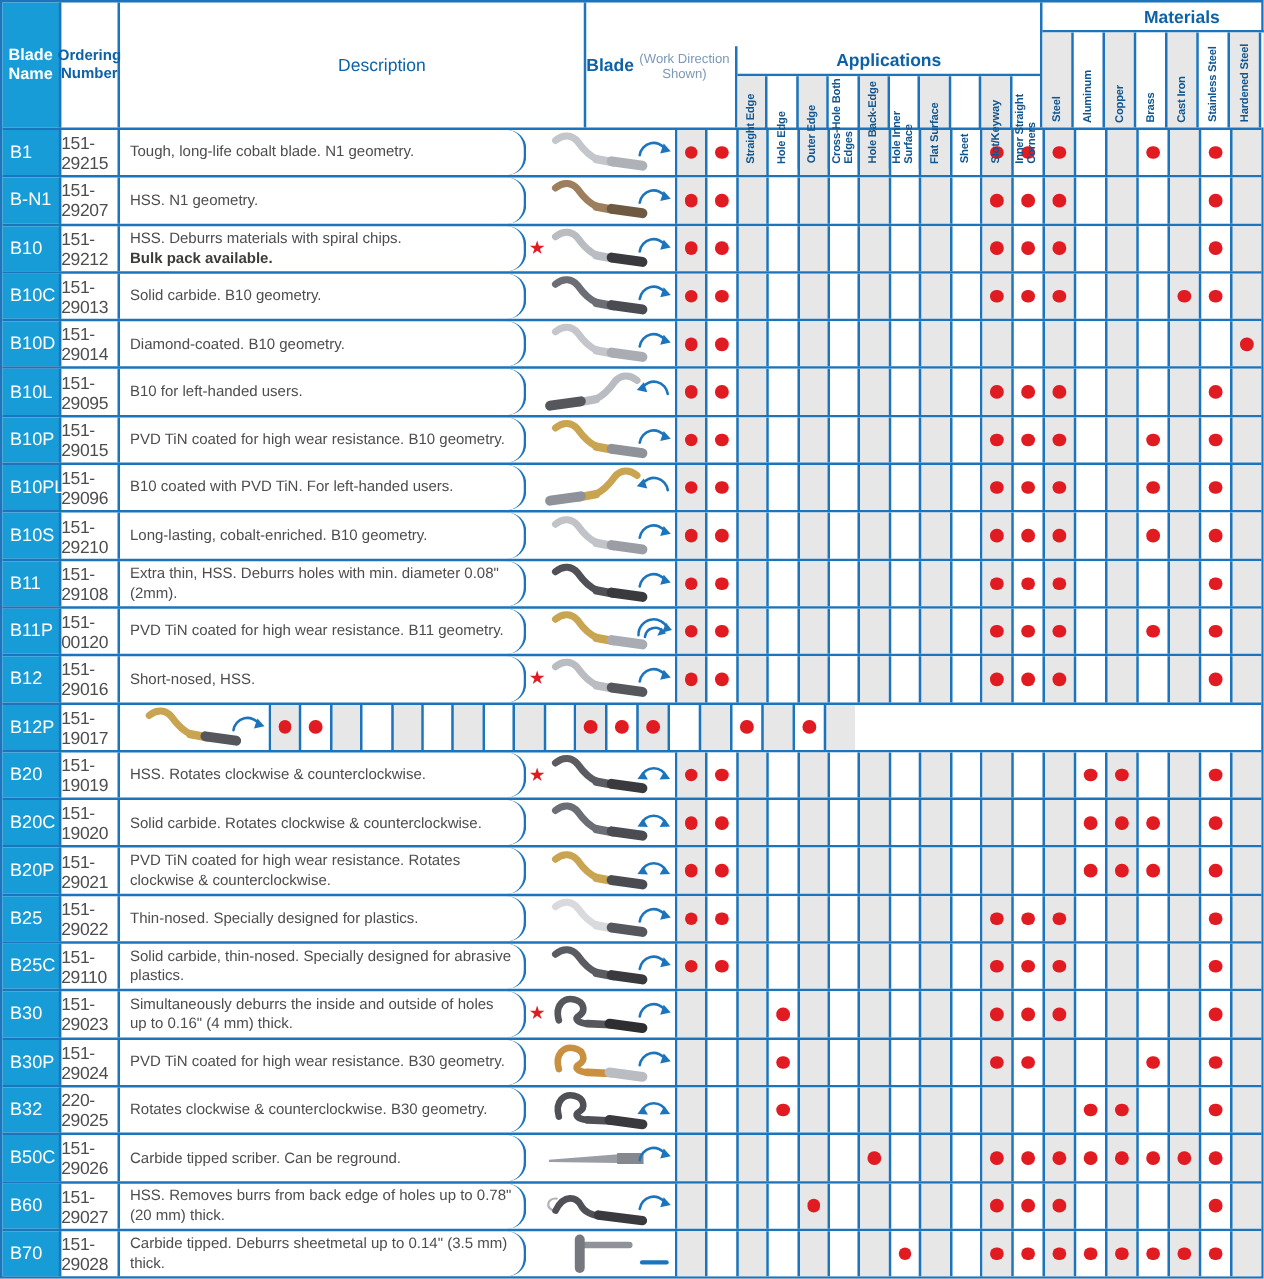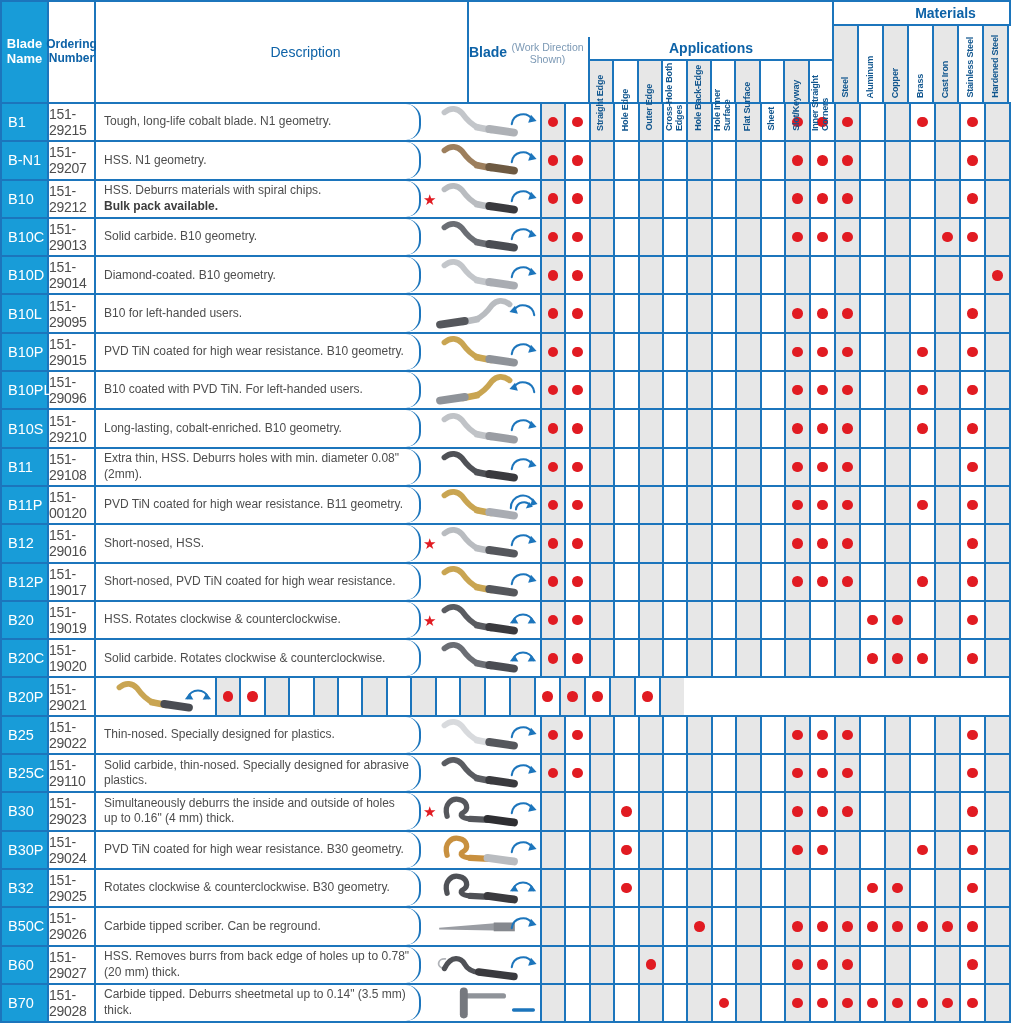--- a/index.html
+++ b/index.html
@@ -876,24 +876,20 @@
           <div class="acell">
             <span class="dot"></span>
           </div>
           <div class="acell shade"></div>
         </div>
   </div>
 
   <div class="trow">
     <div class="c-name">B12P</div>
     <div class="c-order">151-19017</div>
-    <div class="c-desc">
-      <span class="d1">Short-nosed, PVD TiN coated for high wear resistance.</span>
-
-    </div>
     <div class="c-blade">
 
       <span class="blade-wrap">
             <svg viewBox="0 0 100 40" class="blade-img">
               <path d="M13 9 C20 3 28 4 33 10 C38 17 43 23 51 26" fill="none" stroke="#c9a552" stroke-width="6.5" stroke-linecap="round" stroke-linejoin="round"></path>
               <path d="M50 26 L66 29" fill="none" stroke="#c9a552" stroke-width="7.5" stroke-linecap="round" stroke-linejoin="round"></path>
               <path d="M64 28 L92 32" fill="none" stroke="#55575c" stroke-width="9" stroke-linecap="round" stroke-linejoin="round"></path>
             </svg>
           </span>
       <span class="arrow-wrap">
@@ -1058,20 +1054,24 @@
           <div class="acell">
             <span class="dot"></span>
           </div>
           <div class="acell shade"></div>
         </div>
   </div>
 
   <div class="trow">
     <div class="c-name">B20P</div>
     <div class="c-order">151-29021</div>
+    <div class="c-desc">
+      <span class="d1">PVD TiN coated for high wear resistance. Rotates clockwise &amp; counterclockwise.</span>
+
+    </div>
     <div class="c-blade">
 
       <span class="blade-wrap">
             <svg viewBox="0 0 100 40" class="blade-img">
               <path d="M13 9 C20 3 28 4 33 10 C38 17 43 23 51 26" fill="none" stroke="#c9a552" stroke-width="6.5" stroke-linecap="round" stroke-linejoin="round"></path>
               <path d="M50 26 L66 29" fill="none" stroke="#c9a552" stroke-width="7.5" stroke-linecap="round" stroke-linejoin="round"></path>
               <path d="M64 28 L92 32" fill="none" stroke="#4a4c52" stroke-width="9" stroke-linecap="round" stroke-linejoin="round"></path>
             </svg>
           </span>
       <span class="arrow-wrap">
@@ -1350,21 +1350,21 @@
           <div class="acell shade"></div>
           <div class="acell">
             <span class="dot"></span>
           </div>
           <div class="acell shade"></div>
         </div>
   </div>
 
   <div class="trow">
     <div class="c-name">B32</div>
-    <div class="c-order">151-29025</div>
+    <div class="c-order">220-29025</div>
     <div class="c-desc">
       <span class="d1">Rotates clockwise &amp; counterclockwise. B30 geometry.</span>
 
     </div>
     <div class="c-blade">
 
       <span class="blade-wrap">
             <svg viewBox="0 0 100 40" class="blade-img">
               <path d="M16 26 C12 12 21 5 30 7 C39 9 41 18 34 22 C30 24 32 28 42 29" fill="none" stroke="#4f5156" stroke-width="6" stroke-linecap="round" stroke-linejoin="round"></path>
               <path d="M42 29 L64 30" fill="none" stroke="#4f5156" stroke-width="7" stroke-linecap="round" stroke-linejoin="round"></path>

